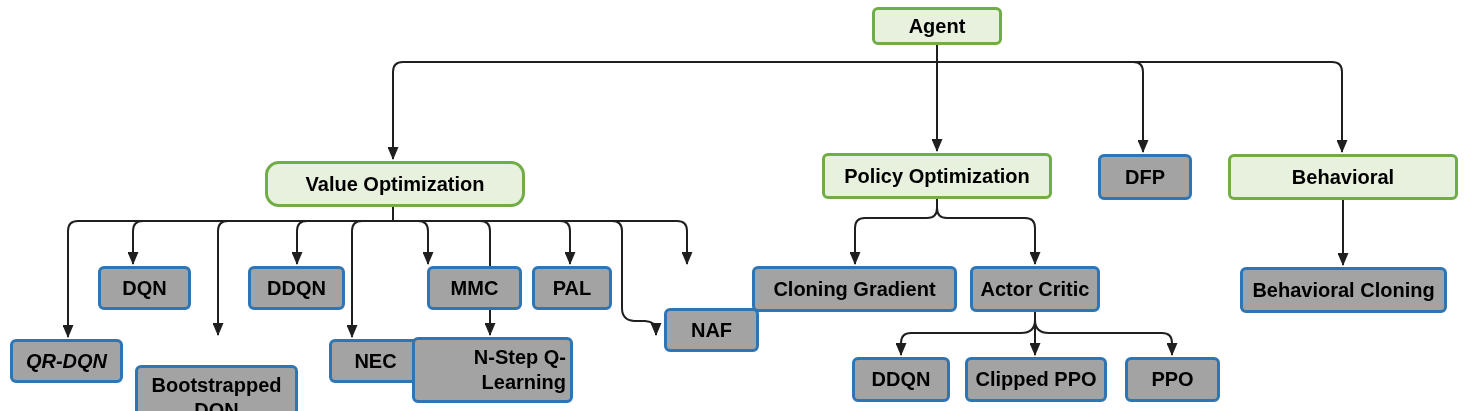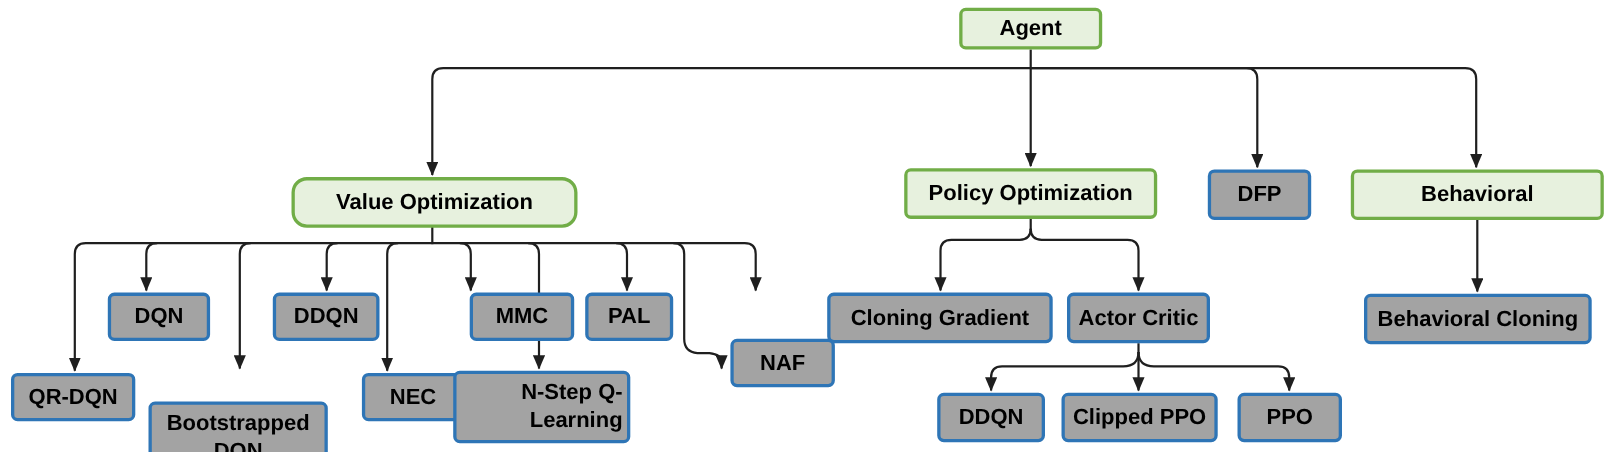--- a/index.html
+++ b/index.html
@@ -91,21 +91,21 @@
   <div class="node blue" style="left:98px;top:266px;width:93px;height:44px;text-align:right;">DQN</div>
 
   <div class="node blue" style="left:248px;top:266px;width:97px;height:44px;">DDQN</div>
 
   <div class="node blue" style="left:382px;top:266px;width:95px;height:44px;margin-left:45px;">MMC</div>
 
   <div class="node blue" style="left:532px;top:266px;width:80px;height:44px;">PAL</div>
 
   <div class="node blue" style="left:664px;top:266px;width:95px;height:44px;margin-top:42px;">NAF</div>
 
-  <div class="node blue" style="left:10px;top:339px;width:113px;height:44px;">QR-DQN</div>
+  <div class="node blue" style="left:10px;top:339px;width:113px;height:44px;font-style:italic;">QR-DQN</div>
 
   <div class="node blue" style="left:135px;top:337px;width:163px;height:66px;margin-top:28px;">Bootstrapped DQN</div>
 
   <div class="node blue" style="left:305px;top:339px;width:93px;height:44px;margin-left:24px;">NEC</div>
 
   <div class="node blue" style="left:412px;top:337px;width:161px;height:66px;text-align:right;">N-Step Q-Learning</div>
 
 
   <div class="node blue" style="left:752px;top:266px;width:205px;height:46px;">Cloning Gradient</div>
 

